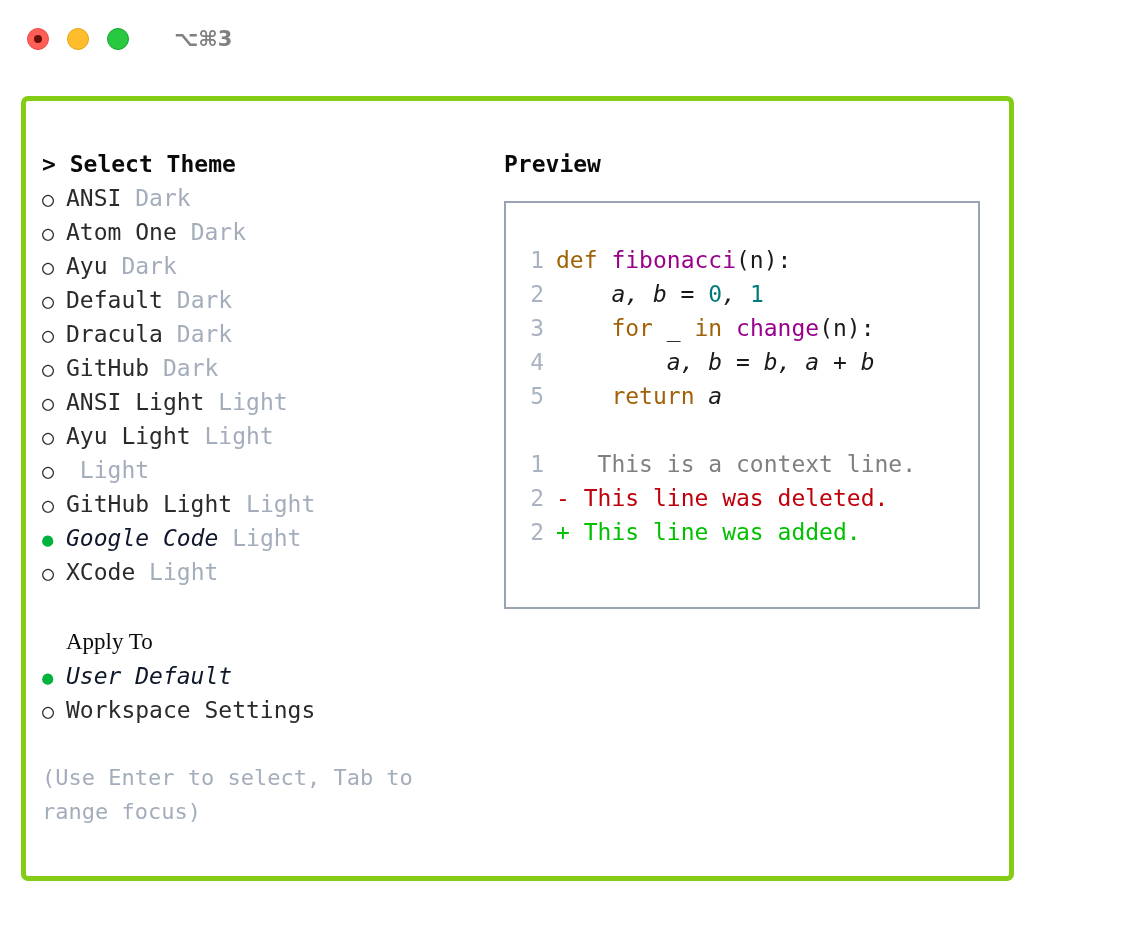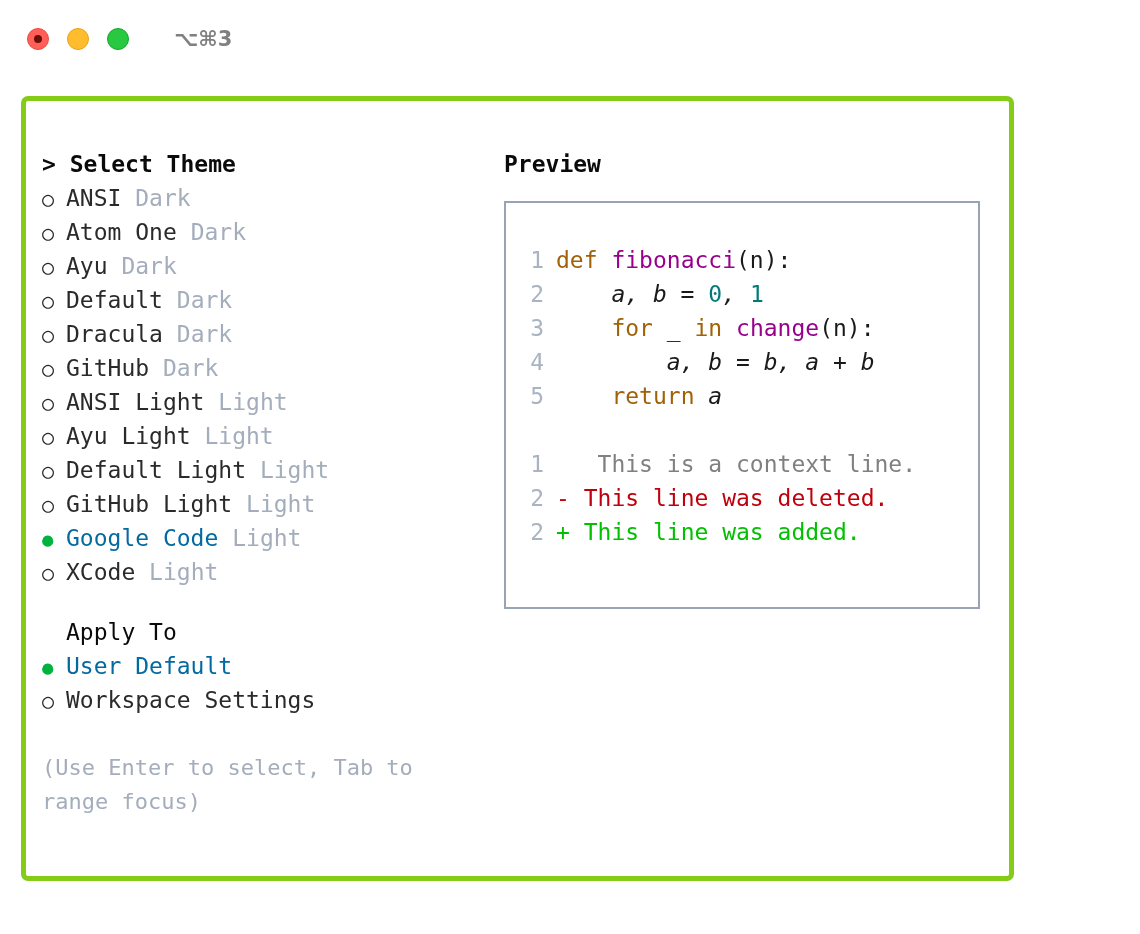--- a/index.html
+++ b/index.html
@@ -113,26 +113,27 @@
   }
   .bullet {
     width: 24px;
     display: inline-block;
     flex: 0 0 24px;
     font-size: 20px;
     color: #2a2a2a;
   }
   .bullet.on { color: #00b33c; font-size: 19px; }
   .opt-name { color: #2a2a2a; text-align: right; }
-  .opt-row.selected .opt-name { color: #0369a1; }
+  .opt-row.selected .opt-name { color: #0f172a; font-style: italic; }
   .opt-mode { color: #a3adbb; }
 
   #applyto-head {
-    margin-top: 26px;
+    margin-top: 36px;
     padding-left: 24px;
+    font-family: Liberation Serif, serif;
   }
 
   #hint {
     margin-top: 34px;
     font-size: 22px;
     line-height: 34px;
     color: #a3adbb;
     width: 410px;
   }
 
@@ -213,21 +214,21 @@
         <div class="section-head bold">&gt; Select Theme</div>
         <div id="theme-list">
             <div class="opt-row"><span class="bullet">○</span><span class="opt-name">ANSI</span><span> </span><span class="opt-mode">Dark</span></div>
             <div class="opt-row"><span class="bullet">○</span><span class="opt-name">Atom One</span><span> </span><span class="opt-mode">Dark</span></div>
             <div class="opt-row"><span class="bullet">○</span><span class="opt-name">Ayu</span><span> </span><span class="opt-mode">Dark</span></div>
             <div class="opt-row"><span class="bullet">○</span><span class="opt-name">Default</span><span> </span><span class="opt-mode">Dark</span></div>
             <div class="opt-row"><span class="bullet">○</span><span class="opt-name">Dracula</span><span> </span><span class="opt-mode">Dark</span></div>
             <div class="opt-row"><span class="bullet">○</span><span class="opt-name">GitHub</span><span> </span><span class="opt-mode">Dark</span></div>
             <div class="opt-row"><span class="bullet">○</span><span class="opt-name">ANSI Light</span><span> </span><span class="opt-mode">Light</span></div>
             <div class="opt-row"><span class="bullet">○</span><span class="opt-name">Ayu Light</span><span> </span><span class="opt-mode">Light</span></div>
-            <div class="opt-row"><span class="bullet">○</span><span class="opt-name">Default Light</span><span> </span><span class="opt-mode">Light</span></div>
+            <div class="opt-row"><span class="bullet">○</span><span> </span><span class="opt-mode">Light</span></div>
             <div class="opt-row"><span class="bullet">○</span><span class="opt-name">GitHub Light</span><span> </span><span class="opt-mode">Light</span></div>
             <div class="opt-row selected"><span class="bullet on">●</span><span class="opt-name">Google Code</span><span> </span><span class="opt-mode">Light</span></div>
             <div class="opt-row"><span class="bullet">○</span><span class="opt-name">XCode</span><span> </span><span class="opt-mode">Light</span></div>
           </div>
 
         <div class="section-head" id="applyto-head">Apply To</div>
         <div id="applyto-list">
             <div class="opt-row selected"><span class="bullet on">●</span><span class="opt-name">User Default</span></div>
             <div class="opt-row"><span class="bullet">○</span><span class="opt-name">Workspace Settings</span></div>
           </div>

